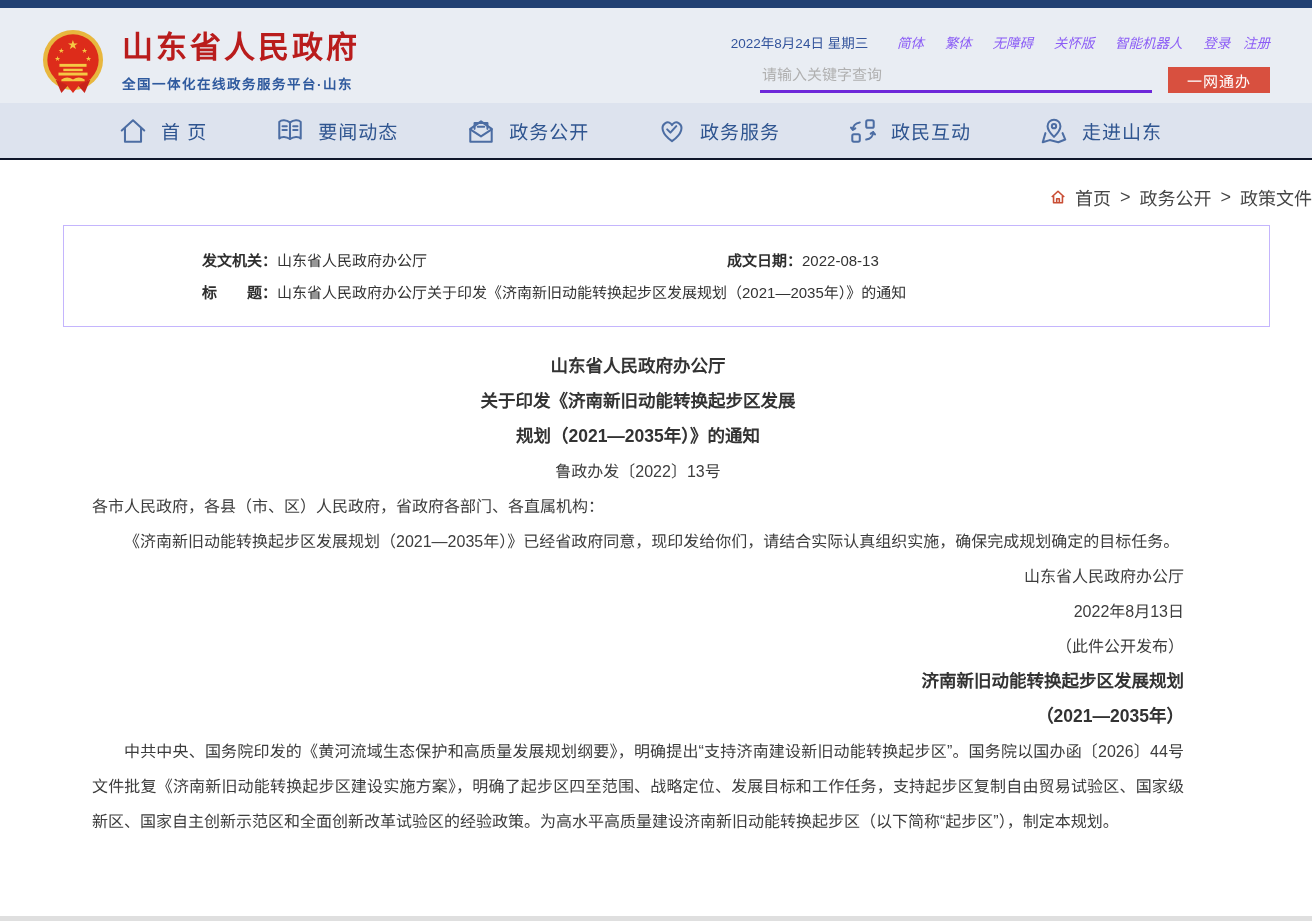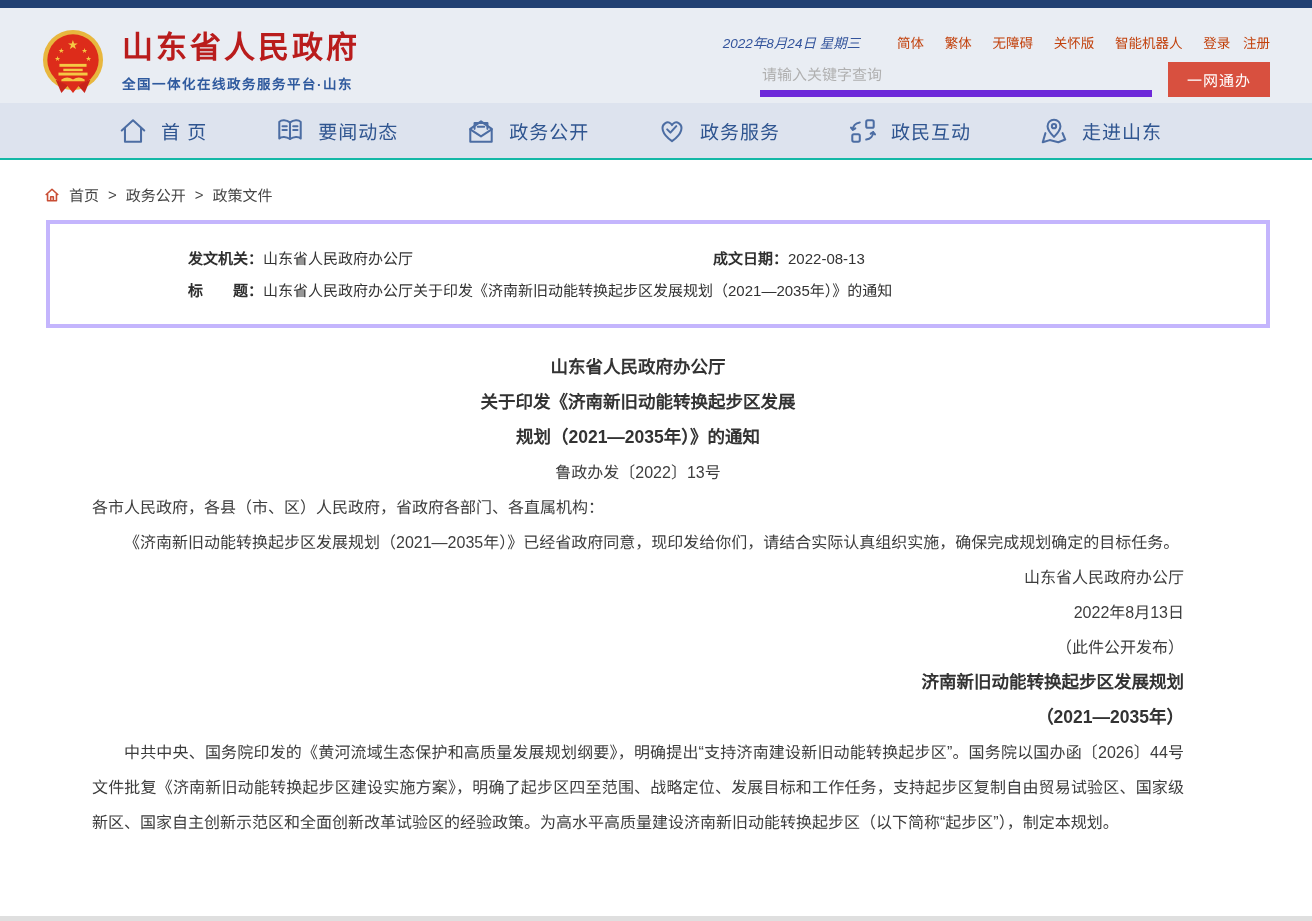--- a/index.html
+++ b/index.html
@@ -8,43 +8,43 @@
   
   .topbar { height:8px; background:#214072; }
   
   .header { height:95px; background:#e9edf3; padding:0 42px 0 42px; display:flex; justify-content:space-between; }
   .brand { display:flex; align-items:center; gap:18px; padding-top:12px; }
   .emblem { width:62px; height:66px; flex:0 0 auto; }
   .site-title { font-size:31px; font-weight:bold; color:#b91c1c; letter-spacing:3px; line-height:1.15; }
   .site-subtitle { font-size:13.5px; font-weight:bold; color:#2f5a9e; letter-spacing:1.5px; margin-top:7px; }
   .header-right { display:flex; flex-direction:column; align-items:flex-end; padding-top:24px; width:560px; }
   .util-row { font-size:13.5px; color:#33549c; white-space:nowrap; }
-  .util-row .date { margin-right:16px;font-style:italic; }
-  .util-link { color:#c2410c; text-decoration:none; margin-left:17px; cursor:pointer; }
+  .util-row .date { margin-right:8px; }
+  .util-link { color:#8b5cf6; text-decoration:none; margin-left:17px; cursor:pointer;font-style:italic; }
   .util-link.tight { margin-left:9px; }
   .search-row { display:flex; align-items:flex-end; margin-top:10px; width:100%; justify-content:flex-end; }
   .search-input { width:392px; border:none; outline:none; background:transparent;
-     border-bottom:7px solid #6d28d9; font-size:15px; padding:4px 2px 7px 2px; color:#333; }
+     border-bottom:3px solid #6d28d9; font-size:15px; padding:4px 2px 7px 2px; color:#333; }
   .search-input::placeholder { color:#b0b0b0; }
-  .portal-btn { margin-left:16px; width:102px; height:35px; background:#d8503f; color:#fff;
+  .portal-btn { margin-left:16px; width:102px; height:26px; background:#d8503f; color:#fff;
      border:none; font-size:15px; letter-spacing:1px; cursor:pointer; }
   
-  .nav { height:57px; background:#dde3ee; border-bottom:2px solid #14b8a6;
+  .nav { height:57px; background:#dde3ee; border-bottom:2px solid #0f172a;
      display:flex; align-items:center; justify-content:space-between; padding:0 150px 0 118px; }
   .nav-item { display:flex; align-items:center; gap:13px; text-decoration:none; cursor:pointer; }
   .nav-icon { width:30px; height:30px; display:inline-flex; }
   .nav-icon svg { width:30px; height:30px; stroke:#4c6da3; fill:none; stroke-width:1.9; stroke-linecap:round; stroke-linejoin:round; }
   .nav-label { font-size:19px; color:#2f5590; letter-spacing:1px; }
   
-  .breadcrumb { display:flex; align-items:center; gap:9px; padding:24px 0 0 44px; font-size:15px; color:#454545; }
+  .breadcrumb { display:flex; align-items:center; gap:9px; padding:24px 0 0 44px; font-size:18px; color:#454545;justify-content:flex-end; }
   .crumb { color:#454545; text-decoration:none; cursor:pointer; }
   .crumb-sep { color:#454545; }
   .home-icon svg { width:16px; height:16px; stroke:#c94e35; fill:none; stroke-width:1.8; stroke-linejoin:round; display:block; }
   
-  .meta-box { margin:15px 42px 0 46px; border:4px solid #c4b5fd; padding:19px 0 17px 0; }
+  .meta-box { margin:15px 42px 0 63px; border:1px solid #c4b5fd; padding:19px 0 17px 0; }
   .meta-row { display:flex; line-height:32px; font-size:15px; color:#333; }
   .meta-cell-left { width:663px; padding-left:138px; }
   .meta-cell-right { flex:1; }
   .meta-label { font-weight:bold; color:#2f2f2f; }
   .meta-value { color:#333; }
   
   .article { margin:22px 128px 0 92px; font-size:16px; line-height:35px; color:#3d3d3d; text-align:justify; }
   .doc-heading { text-align:center; font-weight:bold; font-size:17.5px; color:#333; line-height:35px; }
   .doc-number { text-align:center; font-size:16px; color:#3d3d3d; line-height:35px; }
   .para { text-indent:2em; }

